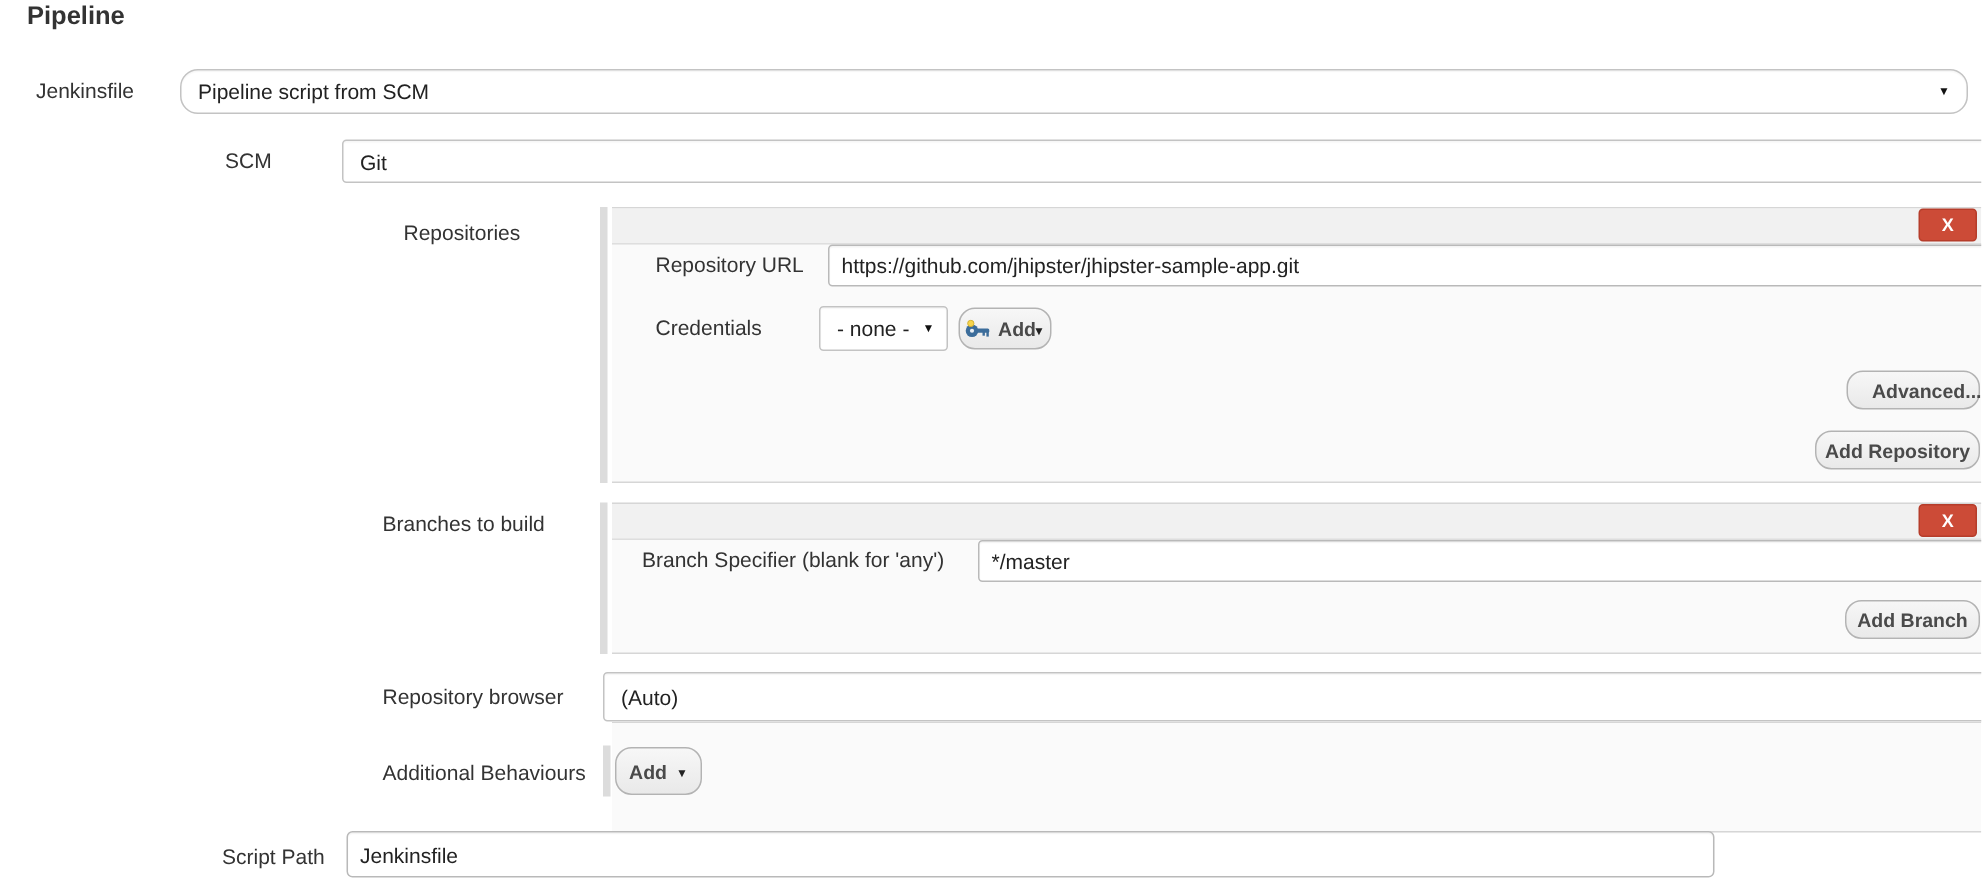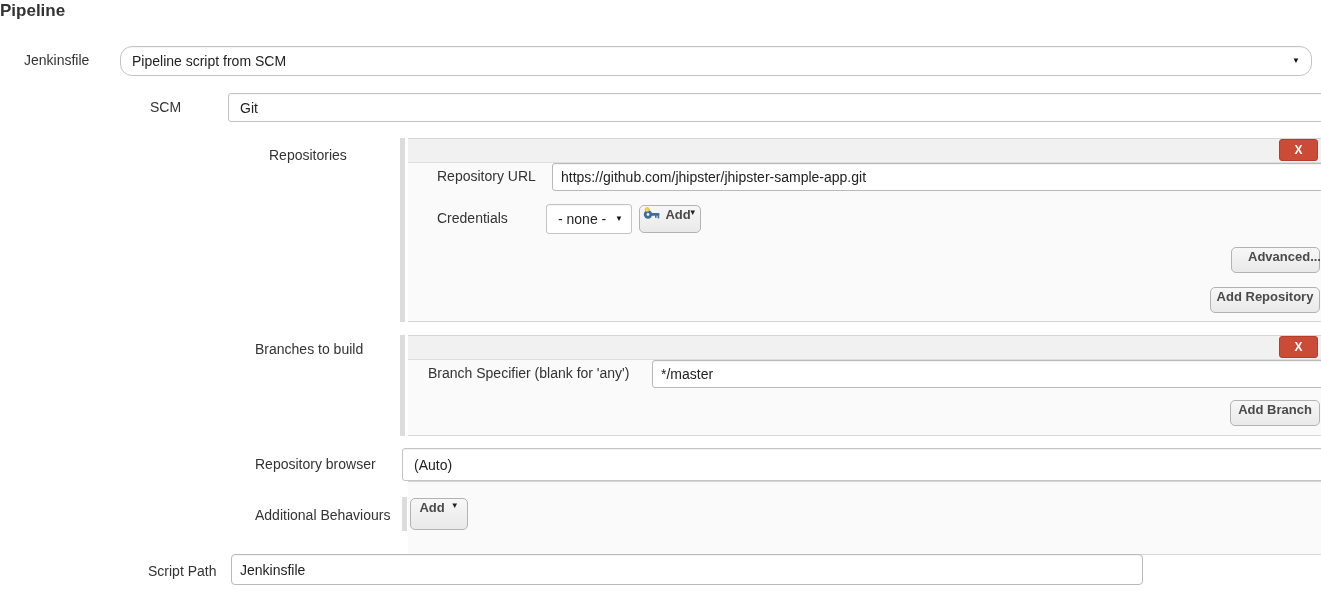--- a/index.html
+++ b/index.html
@@ -31,34 +31,34 @@
     position:absolute;left:0;right:0;top:0;height:23px;background:#f1f1f1;
     border-bottom:1px solid #dedede;
   }
   .vbar{background:#dcdcdc;width:5px;}
   .xbtn{
     background:#cc4b37;border:1px solid #b63d2b;border-radius:3px;color:#fff;
     font-weight:bold;font-size:12px;font-family:"Liberation Sans",sans-serif;
     display:flex;align-items:center;justify-content:center;cursor:pointer;padding:0;
   }
   .btn{
-    background:linear-gradient(#f7f7f7,#e9e9e9);border:1px solid #b3b3b3;border-radius:5px;
+    background:linear-gradient(#f7f7f7,#e9e9e9);border:1px solid #b3b3b3;border-radius:11px;
     font-weight:bold;font-size:13px;color:#4a4a4a;font-family:"Liberation Sans",sans-serif;
-    display:flex;align-items:flex-start;justify-content:center;cursor:pointer;white-space:nowrap;
+    display:flex;align-items:center;justify-content:center;cursor:pointer;white-space:nowrap;
   }
   .caret{font-size:8px;color:#222;margin-left:6px;transform:translateY(1px);}
   .caret.tight{margin-left:-2px;}
   .keyicon{display:inline-block;margin-right:5px;line-height:0;}
 </style>
 </head>
 <body>
 
 <div class="stage">
 
-  <div class="abs page-title" style="left:0;top:1px;">Pipeline</div>
+  <div class="abs page-title" style="left:18px;top:1px;">Pipeline</div>
 
   <div class="abs lbl" style="left:24px;top:52px;">Jenkinsfile</div>
   <div class="abs sel" style="left:120px;top:46px;width:1192px;height:30px;border-radius:12px;">
     <span>Pipeline script from SCM</span>
     <span class="arrow">▼</span>
   </div>
 
   <div class="abs lbl" style="left:150px;top:99px;text-align:right;">SCM</div>
   <div class="abs sel" style="left:228px;top:93px;width:1193px;height:29px;">
     <span>Git</span>

